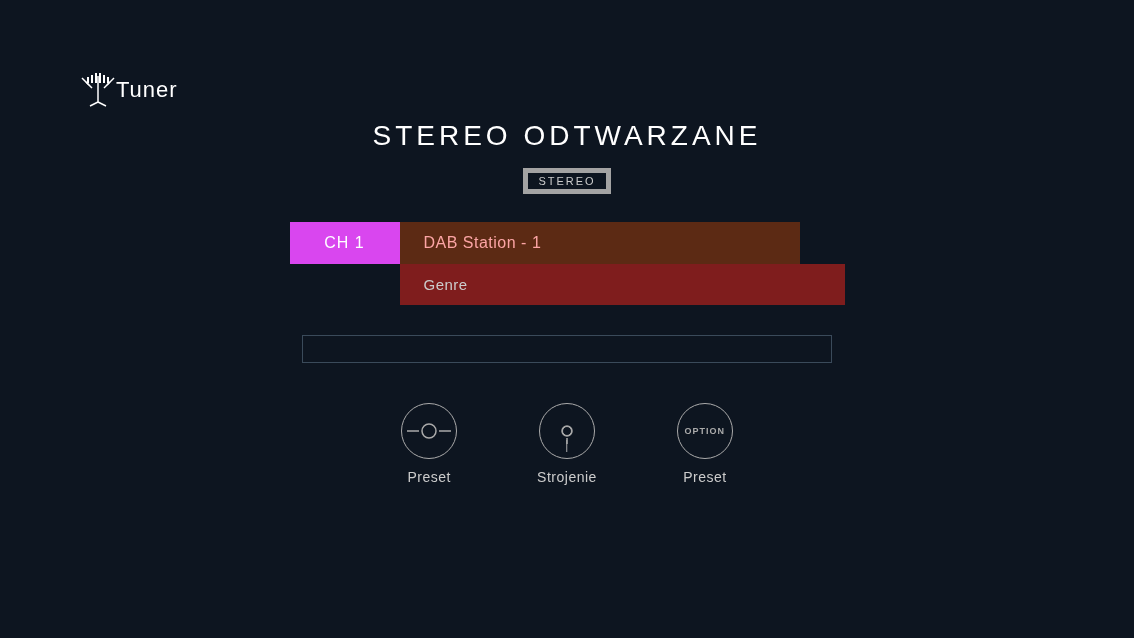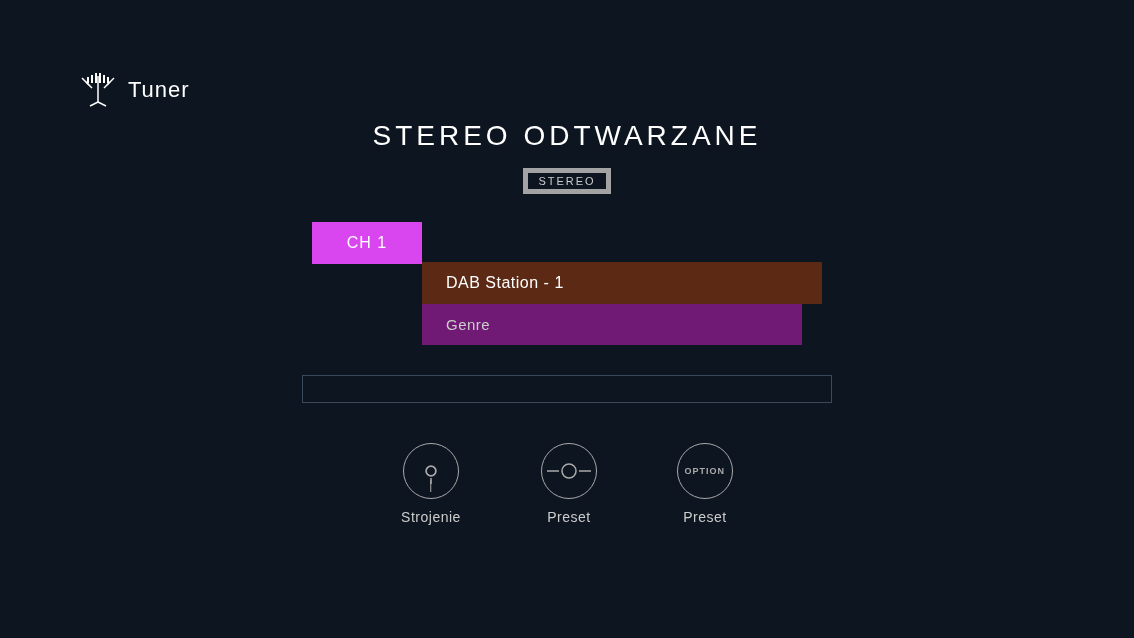--- a/index.html
+++ b/index.html
@@ -14,21 +14,20 @@
       position: relative;
     }
 
     
     .header {
       position: absolute;
       top: 72px;
       left: 80px;
       display: flex;
       align-items: center;
-      gap: 12px;
     }
 
     .tuner-icon {
       width: 36px;
       height: 36px;
     }
 
     .header-title {
       font-size: 22px;
       font-weight: 400;
@@ -84,36 +83,35 @@
     }
 
     .station-details {
       display: flex;
       flex-direction: column;
       gap: 0;
     }
 
     .station-name {
       background-color: #5c2a14;
-      color: #ffffff;
+      color: #fca5a5;
       font-size: 16px;
       padding: 12px 24px;
       min-width: 380px;
       width: 400px;
       letter-spacing: 0.5px;
-      margin-top: 40px;
     }
 
     .station-genre {
-      background-color: #701a75;
+      background-color: #7f1d1d;
       color: #cccccc;
       font-size: 15px;
       padding: 12px 24px;
       min-width: 380px;
-      width: 380px;
+      width: 445px;
       letter-spacing: 0.5px;
     }
 
     
     .progress-container {
       width: 530px;
       height: 28px;
       border: 1px solid #3a4a5a;
       background-color: transparent;
       margin-bottom: 40px;
@@ -233,41 +231,41 @@
     </div>
   </div>
 
   <div class="progress-container">
     <div class="progress-bar"></div>
   </div>
 
   <div class="controls">
 
     <div class="control-item">
-      <div class="control-icon-circle knob-strojenie">
-        <svg width="30" height="30" viewBox="0 0 30 30">
-          <circle cx="15" cy="15" r="5" stroke="#aaaaaa" stroke-width="1.5" fill="none"></circle>
-          <line x1="15" y1="22" x2="15" y2="28" stroke="#aaaaaa" stroke-width="1.5"></line>
-        </svg>
-      </div>
-      <span class="control-label">Strojenie</span>
-    </div>
-
-    <div class="control-item">
       <div class="control-icon-circle">
         <svg width="44" height="24" viewBox="0 0 44 24">
           <line x1="0" y1="12" x2="12" y2="12" stroke="#aaaaaa" stroke-width="1.5"></line>
           <circle cx="22" cy="12" r="7" stroke="#aaaaaa" stroke-width="1.5" fill="none"></circle>
           <line x1="32" y1="12" x2="44" y2="12" stroke="#aaaaaa" stroke-width="1.5"></line>
         </svg>
       </div>
       <span class="control-label">Preset</span>
     </div>
 
     <div class="control-item">
+      <div class="control-icon-circle knob-strojenie">
+        <svg width="30" height="30" viewBox="0 0 30 30">
+          <circle cx="15" cy="15" r="5" stroke="#aaaaaa" stroke-width="1.5" fill="none"></circle>
+          <line x1="15" y1="22" x2="15" y2="28" stroke="#aaaaaa" stroke-width="1.5"></line>
+        </svg>
+      </div>
+      <span class="control-label">Strojenie</span>
+    </div>
+
+    <div class="control-item">
       <div class="control-icon-circle">
         <span class="option-btn">OPTION</span>
       </div>
       <span class="control-label">Preset</span>
     </div>
 
   </div>
 </div>
 
 </body></html>

